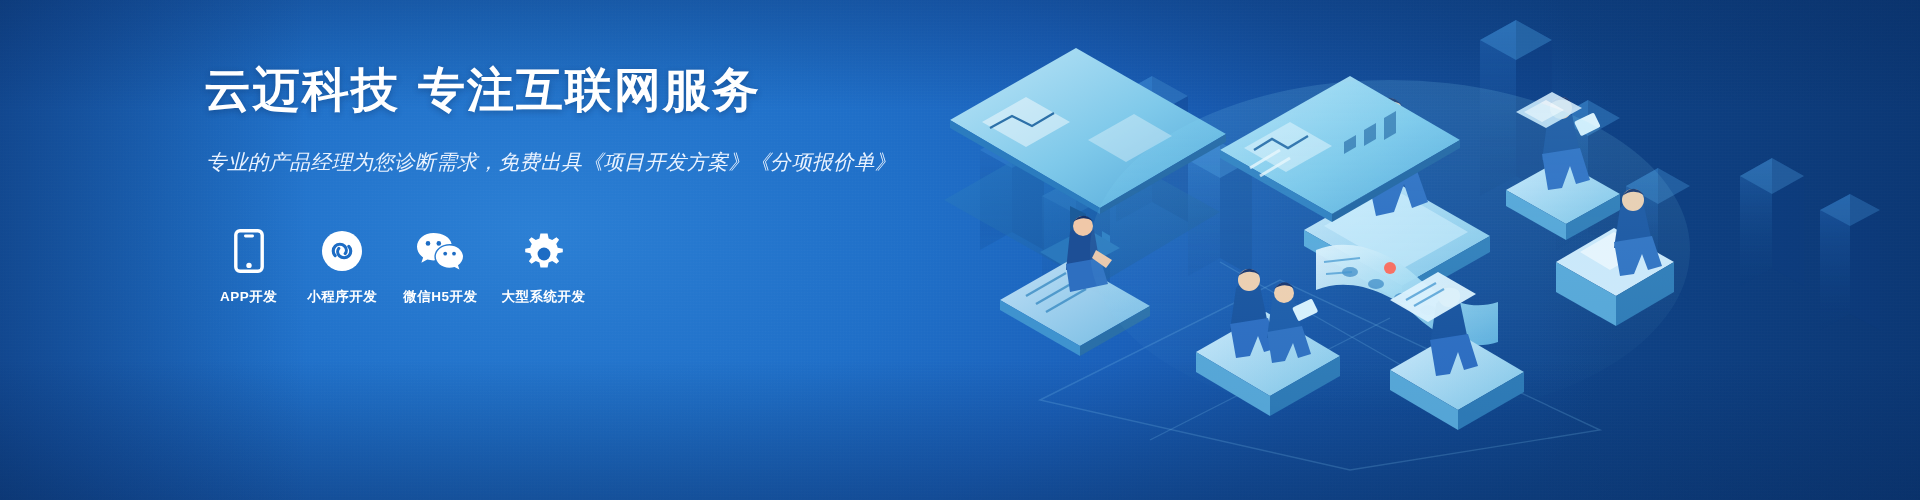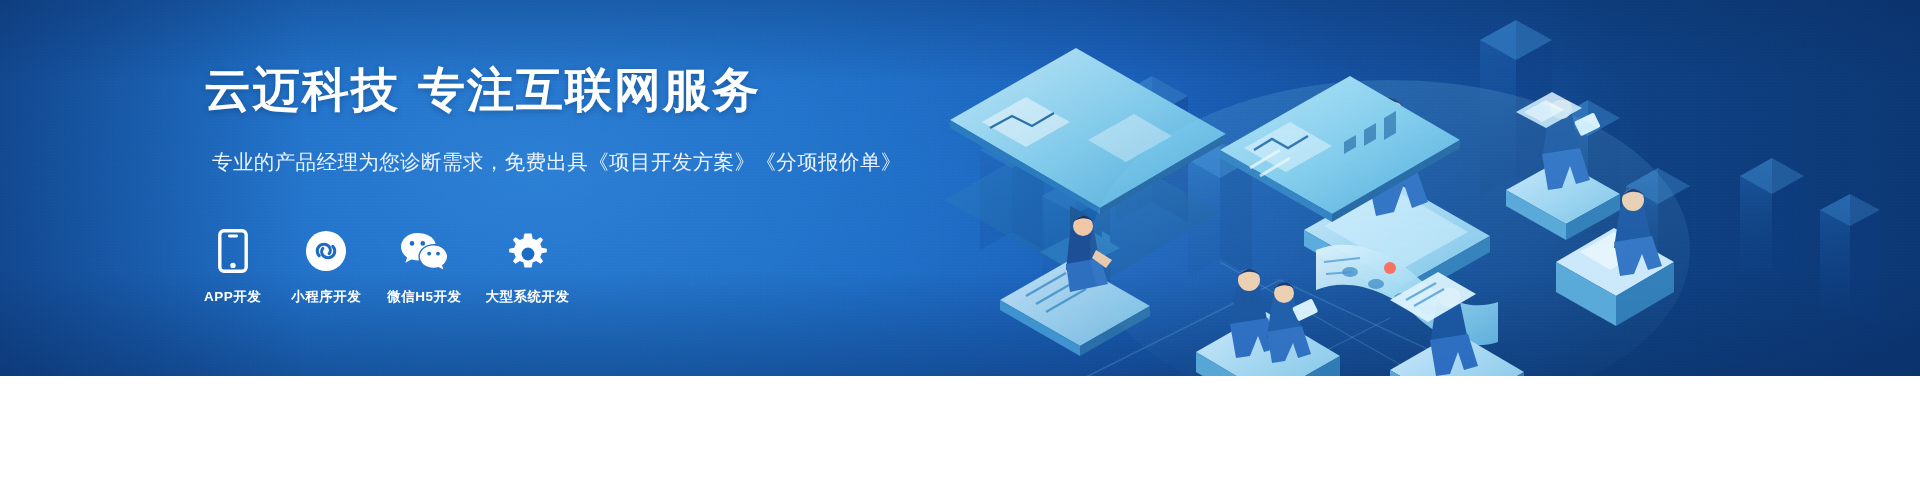--- a/index.html
+++ b/index.html
@@ -1,21 +1,21 @@
 <!DOCTYPE html>
 <html><head>
 <meta charset="utf-8">
 <style>
   html,body{margin:0;padding:0;}
   body{
     width:1920px;height:500px;overflow:hidden;
     font-family:"Liberation Sans","DejaVu Sans",sans-serif;
   }
   .banner{
-    position:relative;width:1920px;height:376px;overflow:hidden;
+    position:relative;width:1920px;height:500px;overflow:hidden;
     background:
       radial-gradient(ellipse 1100px 620px at 28% 46%, #2b7fd4 0%, #1f6fc8 34%, #1a60ba 56%, #14509f 76%, #0f4489 100%),
       linear-gradient(100deg,#0d3f85 0%,#1259a8 16%,#1c6cc2 38%,#1a63ba 60%,#12509f 82%,#0c3a7d 100%);
   }
   .banner::after{
     content:"";position:absolute;inset:0;pointer-events:none;
     background:
       linear-gradient(to right, rgba(6,38,88,.45) 0%, rgba(6,38,88,0) 16%, rgba(6,38,88,0) 80%, rgba(6,38,88,.42) 100%),
       linear-gradient(to bottom, rgba(8,44,96,.30) 0%, rgba(8,44,96,0) 22%, rgba(8,44,96,0) 72%, rgba(8,44,96,.40) 100%);
   }
@@ -29,25 +29,25 @@
   
   .content{position:absolute;left:204px;top:62px;width:700px;z-index:14;}
   .title{
     color:#ffffff;font-size:47px;font-weight:bold;letter-spacing:2px;
     line-height:1.2;margin:0 0 26px 0;white-space:nowrap;
     text-shadow:0 2px 6px rgba(4,30,70,.30);
   }
   .title .gap{display:inline-block;width:18px;}
   .sub{
     color:#eaf3ff;font-size:20.5px;line-height:36px;letter-spacing:.4px;
-    white-space:nowrap;margin:8px;
+    white-space:nowrap;margin:2px;font-style:italic;
   }
 
   
-  .icons{position:absolute;left:204px;top:228px;display:flex;align-items:flex-end;z-index:14;}
+  .icons{position:absolute;left:220px;top:228px;display:flex;align-items:flex-end;z-index:14;}
   .icon-item{display:flex;flex-direction:column;align-items:center;width:auto;margin-right:22px;}
   .icon-box{height:46px;display:flex;align-items:center;justify-content:center;margin-bottom:14px;}
   .icon-label{color:#ffffff;font-size:13.5px;font-weight:bold;letter-spacing:.5px;white-space:nowrap;}
   .ico svg{display:block;}
 
   
   .art{position:absolute;right:0;top:0;width:1000px;height:500px;z-index:8;}
   .art svg{display:block;}
 </style>
 </head>

